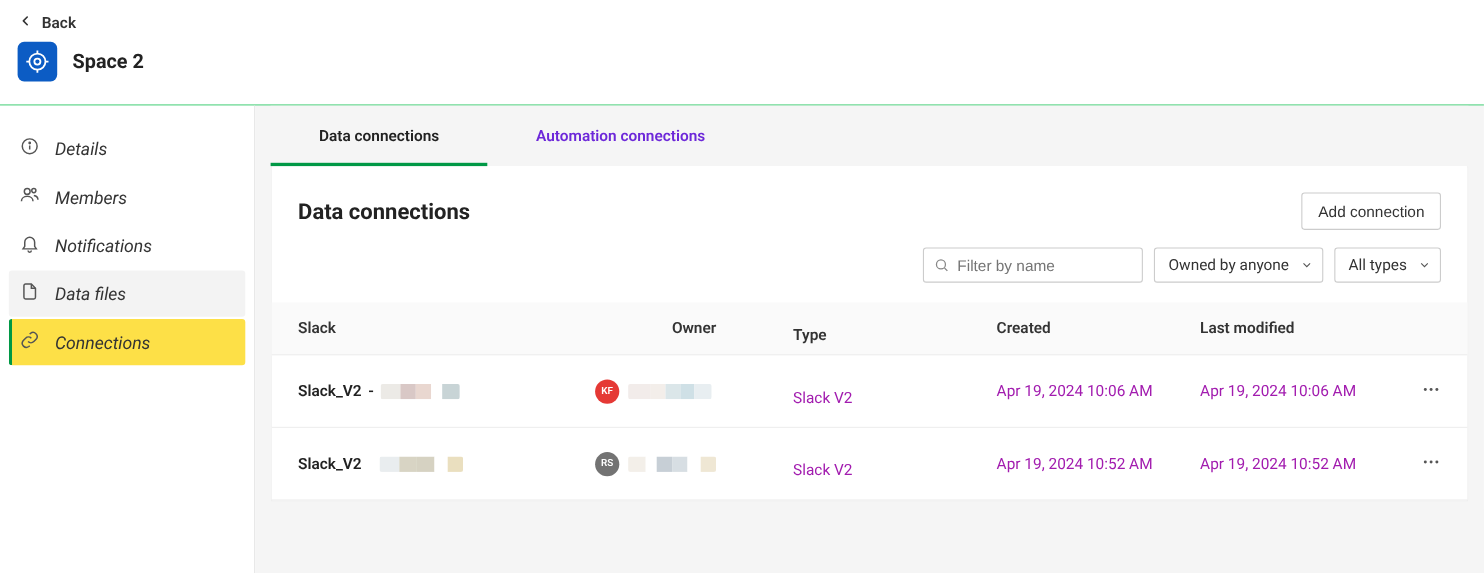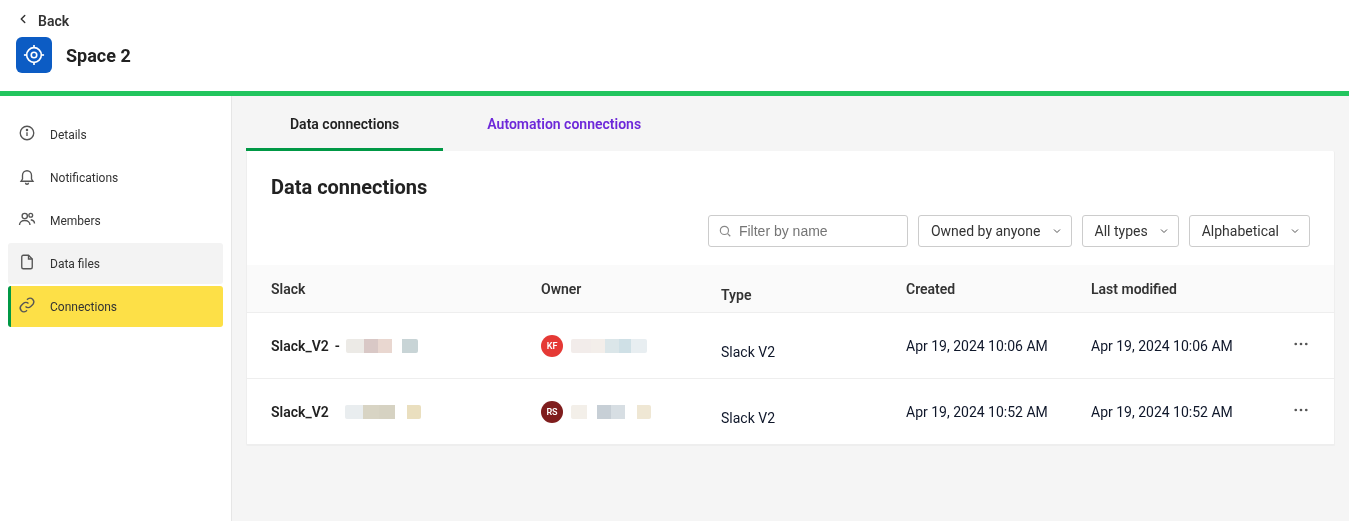--- a/index.html
+++ b/index.html
@@ -8,21 +8,21 @@
     font-size: 14px;
     color: #333;
     background: #fff;
     width: 1349px;
     height: 521px;
     overflow: hidden;
   }
   
   .topbar {
     height: 96px;
-    border-bottom: 5px solid #22c55e;
+    border-bottom: 1px solid #22c55e;
     padding: 12px 16px 8px 16px;
     background: #fff;
   }
   .back-row {
     display: flex;
     align-items: center;
     gap: 8px;
     font-weight: 600;
     cursor: pointer;
     margin-bottom: 8px;
@@ -54,22 +54,23 @@
     background: #fff;
   }
   .side-item {
     display: flex;
     align-items: center;
     gap: 14px;
     padding: 10px 10px;
     border-radius: 3px;
     cursor: pointer;
     color: #333;
-    font-size: 12px;
+    font-size: 16px;
     margin-bottom: 2px;
+    font-style: italic;
   }
   .side-item svg { width: 18px; height: 18px; flex: 0 0 auto; }
   .side-item.active {
     background: #fde047;
     border-left: 3px solid #009845;
     padding-left: 7px;
   }
   .side-item.sub-active { background: #f3f3f3; }
   
   .main {
@@ -169,43 +170,43 @@
   .table-head {
     height: 48px;
     background: #fafafa;
     font-weight: 600;
     color: #333;
   }
   .table-row {
     height: 66px;
   }
   .col-name   { flex: 0 0 270px; }
-  .col-owner  { flex: 0 0 180px; }
+  .col-owner  { flex: 0 0 180px; text-align: center; }
   .col-type   { flex: 0 0 185px; margin-top: 12px; }
   .col-created{ flex: 0 0 185px; }
   .col-mod    { flex: 0 0 185px; }
   .col-menu   { flex: 1; text-align: right; }
   .name-cell { display: flex; align-items: center; gap: 6px; font-weight: 600; color: #222; }
   .blur-strip {
     display: inline-flex;
     height: 14px;
     border-radius: 2px;
     overflow: hidden;
   }
   .blur-strip span { display:inline-block; height:100%; }
   .owner-cell { display:flex; align-items:center; gap:8px; }
   .avatar {
     width: 22px; height: 22px; border-radius: 50%;
     color: #fff; font-size: 9px; font-weight: 600;
     display:flex; align-items:center; justify-content:center;
   }
   .avatar.red  { background: #e53935; }
-  .avatar.grey { background: #7f1d1d; }
+  .avatar.grey { background: #737373; }
   .row-menu svg { width: 18px; height: 18px; cursor: pointer; }
-  .muted { color: #0f172a; }
+  .muted { color: #a21caf; }
 </style>
 </head>
 <body>
 
 <div class="topbar">
   <div class="back-row">
     <span>
       <svg viewBox="0 0 24 24" fill="none" stroke="#333" stroke-width="2.5" stroke-linecap="round" stroke-linejoin="round">
           <polyline points="15 18 9 12 15 6"></polyline>
         </svg>
@@ -236,36 +237,36 @@
             <circle cx="12" cy="12" r="9"></circle>
             <line x1="12" y1="11" x2="12" y2="16"></line>
             <circle cx="12" cy="8" r="0.8" fill="#555"></circle>
           </svg>
       </span>
       <span>Details</span>
     </div>
     <div class="side-item">
       <span>
         <svg viewBox="0 0 24 24" fill="none" stroke="#555" stroke-width="1.8">
-            <path d="M18 16v-5a6 6 0 10-12 0v5l-2 3h16l-2-3z"></path>
-            <path d="M10 21a2 2 0 004 0"></path>
-          </svg>
-      </span>
-      <span>Notifications</span>
-    </div>
-    <div class="side-item">
-      <span>
-        <svg viewBox="0 0 24 24" fill="none" stroke="#555" stroke-width="1.8">
             <circle cx="9" cy="8" r="3.5"></circle>
             <path d="M2 20c0-3.5 3-6 7-6s7 2.5 7 6"></path>
             <circle cx="17" cy="7" r="2.5"></circle>
             <path d="M22 18c0-2.5-2-4.5-5-5"></path>
           </svg>
       </span>
       <span>Members</span>
+    </div>
+    <div class="side-item">
+      <span>
+        <svg viewBox="0 0 24 24" fill="none" stroke="#555" stroke-width="1.8">
+            <path d="M18 16v-5a6 6 0 10-12 0v5l-2 3h16l-2-3z"></path>
+            <path d="M10 21a2 2 0 004 0"></path>
+          </svg>
+      </span>
+      <span>Notifications</span>
     </div>
     <div class="side-item sub-active">
       <span>
         <svg viewBox="0 0 24 24" fill="none" stroke="#555" stroke-width="1.8">
             <path d="M14 3H7a2 2 0 00-2 2v14a2 2 0 002 2h10a2 2 0 002-2V8l-5-5z"></path>
             <path d="M14 3v5h5"></path>
           </svg>
       </span>
       <span>Data files</span>
     </div>
@@ -286,20 +287,23 @@
         <span>Data connections</span>
       </div>
       <div class="tab">
         <span>Automation connections</span>
       </div>
     </div>
 
     <div class="panel">
       <div class="panel-head">
         <div class="panel-title">Data connections</div>
+        <button class="btn">
+          <span>Add connection</span>
+        </button>
       </div>
 
       <div class="filters">
         <div class="search-wrap">
           <span>
             <svg viewBox="0 0 24 24" fill="none" stroke="#888" stroke-width="2">
                 <circle cx="11" cy="11" r="7"></circle>
                 <line x1="21" y1="21" x2="16.5" y2="16.5"></line>
               </svg>
           </span>
@@ -308,28 +312,20 @@
         <div class="dropdown">
           <span>Owned by anyone</span>
           <span>
             <svg viewBox="0 0 24 24" fill="none" stroke="#555" stroke-width="2">
                 <polyline points="6 9 12 15 18 9"></polyline>
               </svg>
           </span>
         </div>
         <div class="dropdown">
           <span>All types</span>
-          <span>
-            <svg viewBox="0 0 24 24" fill="none" stroke="#555" stroke-width="2">
-                <polyline points="6 9 12 15 18 9"></polyline>
-              </svg>
-          </span>
-        </div>
-        <div class="dropdown">
-          <span>Alphabetical</span>
           <span>
             <svg viewBox="0 0 24 24" fill="none" stroke="#555" stroke-width="2">
                 <polyline points="6 9 12 15 18 9"></polyline>
               </svg>
           </span>
         </div>
       </div>
 
       <div class="table">
         <div class="table-head">

